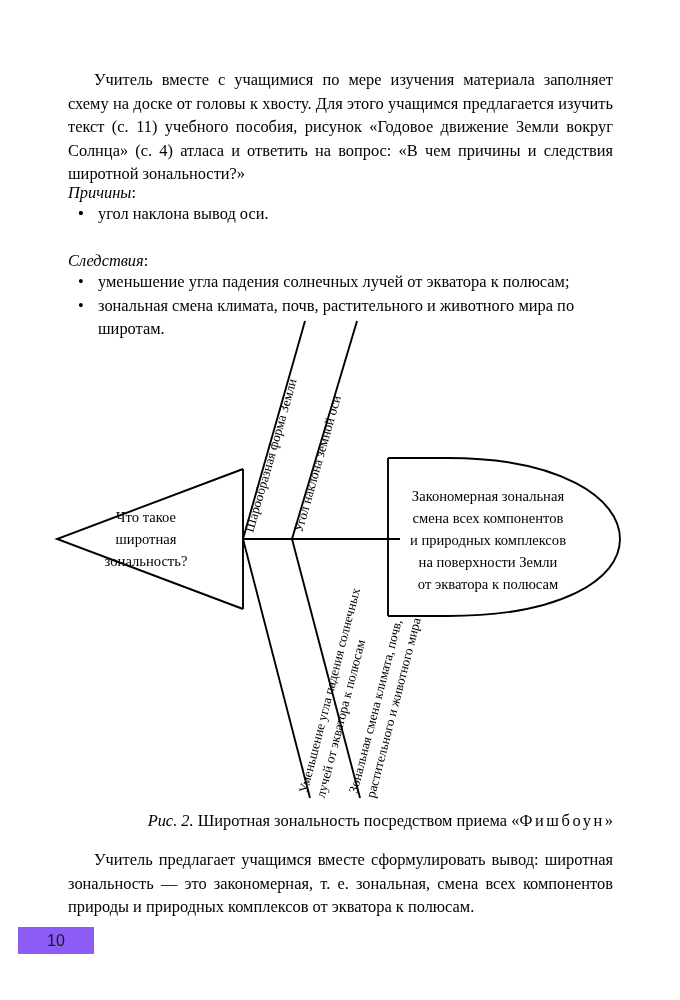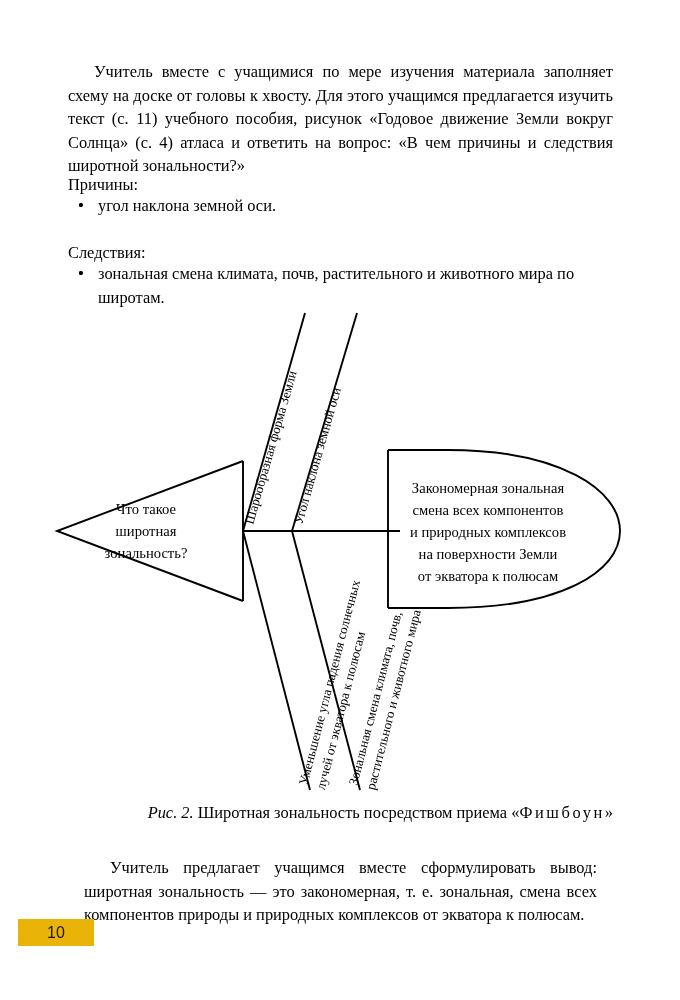--- a/index.html
+++ b/index.html
@@ -11,21 +11,21 @@
     width: 680px;
     height: 1000px;
     position: relative;
     overflow: hidden;
     font-family: "Liberation Serif", "DejaVu Serif", serif;
     color: #000000;
   }
 
   .page {
     position: absolute;
-    left: 0; top: 0;
+    left: 0; top: 8px;
     width: 680px;
     height: 836px;
   }
 
   
   .textblock {
     position: absolute;
     left: 68px;
     width: 545px;
     font-size: 16.4px;
@@ -35,21 +35,21 @@
   }
   .para-top   { top: 60px; }
   .para-top p { margin: 0; text-indent: 26px; }
 
   .lead {
     position: absolute;
     left: 68px;
     font-size: 16.4px;
     line-height: 23.5px;
   }
-  .lead .it { }
+  .lead .it { font-style: italic; }
 
   .bullets {
     position: absolute;
     left: 68px;
     width: 545px;
     font-size: 16.4px;
     line-height: 23.5px;
     margin: 0;
     padding: 0;
     list-style: none;
@@ -81,30 +81,30 @@
     top: 802px;
     width: 545px;
     font-size: 16.4px;
     line-height: 22px;
     text-align: right;
   }
   .fig-caption .it { font-style: italic; }
   .fig-caption .spaced { letter-spacing: 2.6px; }
 
   .para-bottom { top: 840px; }
-  .para-bottom p { margin: 16px; text-indent: 26px; }
+  .para-bottom p { margin: 0; text-indent: 26px; }
 
   
   .page-number {
     position: absolute;
     left: 18px;
     top: 919px;
     width: 76px;
     height: 27px;
-    background: #eab308;
+    background: #8b5cf6;
     font-family: "Liberation Sans", "DejaVu Sans", sans-serif;
     font-size: 16px;
     color: #1a1a1a;
     display: flex;
     align-items: center;
     justify-content: center;
   }
 
   
   .dg-text {
@@ -134,30 +134,31 @@
 
   <div class="lead" style="top:173px;">
     <span class="it">Причины</span><span>:</span>
   </div>
   <ul class="bullets" style="top:194px;">
     <li>
       <span class="dot">•</span>
     </li>
     <li>
       <span class="dot">•</span>
-      <span>угол наклона земной оси.</span>
+      <span>угол наклона вывод оси.</span>
     </li>
   </ul>
 
   <div class="lead" style="top:241px;text-align:right;">
     <span class="it">Следствия</span><span>:</span>
   </div>
   <ul class="bullets" style="top:262px;">
     <li>
       <span class="dot">•</span>
+      <span>уменьшение угла падения солнечных лучей от экватора к полюсам;</span>
     </li>
     <li>
       <span class="dot">•</span>
       <span>зональная смена климата, почв, растительного и животного мира по широтам.</span>
     </li>
   </ul>
 
   <div class="figure">
     <svg width="680" height="500" viewBox="0 0 680 500" xmlns="http://www.w3.org/2000/svg">
 

